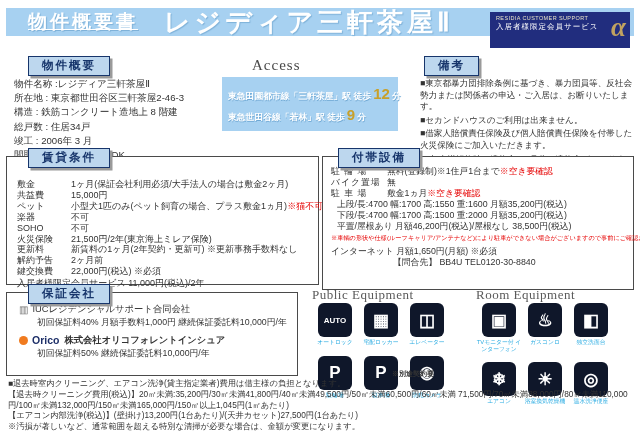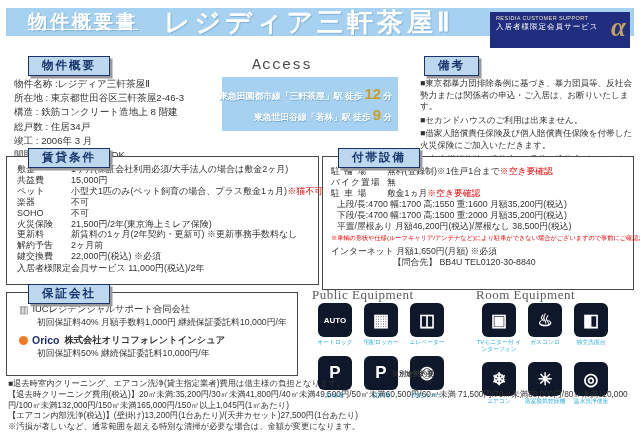--- a/index.html
+++ b/index.html
@@ -39,39 +39,38 @@
     position:absolute; background:#bdd7ee; border:1.5px solid #17356b;
     color:#17356b; font-weight:bold; font-size:11.5px; letter-spacing:2px;
     padding:1px 13px 2px 13px; box-shadow:2.5px 2.5px 0 #9a9a9a; z-index:5;
     white-space:nowrap;
   }
   
   .overview-lines { position:absolute; left:14px; top:77px; width:200px; }
   .ov-line { font-size:9.6px; line-height:14.2px; white-space:nowrap; color:#333; }
   
   .access-heading {
-    position:absolute; left:252px; top:57px; font-family:Liberation Mono, monospace;
+    position:absolute; left:252px; top:57px; font-family:Liberation Serif, serif;
     font-size:15px; color:#4a4a4a; letter-spacing:1px;
   }
   .access-box {
     position:absolute; left:222px; top:77px; width:176px; height:54px;
     background:#a7d1f1; padding:6px 6px; display:flex; flex-direction:column;
     justify-content:space-around;
-    align-items:flex-end;
   }
   .access-line { font-size:8.8px; font-weight:bold; color:#ffffff; white-space:nowrap;
     text-shadow:0.5px 0.5px 0 #6fa8d4; }
   .access-min { font-size:15px; color:#c8a02a; font-weight:bold; padding:0 2px;
     text-shadow:none; }
   
   .remarks-lines { position:absolute; left:420px; top:78px; width:216px; }
   .rm-line { font-size:8.6px; line-height:11.6px; color:#333; margin-bottom:2px; }
   
   .box { position:absolute; border:1.2px solid #4a4a4a; background:#fff; }
-  .rental-box { left:6px; top:156px; width:313px; height:129px; padding:7px 8px 0 10px; }
+  .rental-box { left:6px; top:156px; width:313px; height:129px; padding:22px 8px 0 10px; }
   .rrow { display:flex; font-size:9px; line-height:10.9px; white-space:nowrap; }
   .rlabel { width:54px; flex:none; }
   .red { color:#e60000; }
   .member-line { font-size:9px; line-height:11px; margin-top:1px; }
   
   .fac-box { left:322px; top:156px; width:312px; height:134px; padding:9px 6px 0 8px; }
   .frow { display:flex; font-size:8.8px; line-height:11px; white-space:nowrap; }
   .flabel { width:56px; flex:none; letter-spacing:1px; }
   .fspec { font-size:8.8px; line-height:11px; padding-left:6px; white-space:nowrap; }
   .fnote { font-size:6.2px; color:#e60000; line-height:8px; margin:2px 0 4px 0; white-space:nowrap; }

